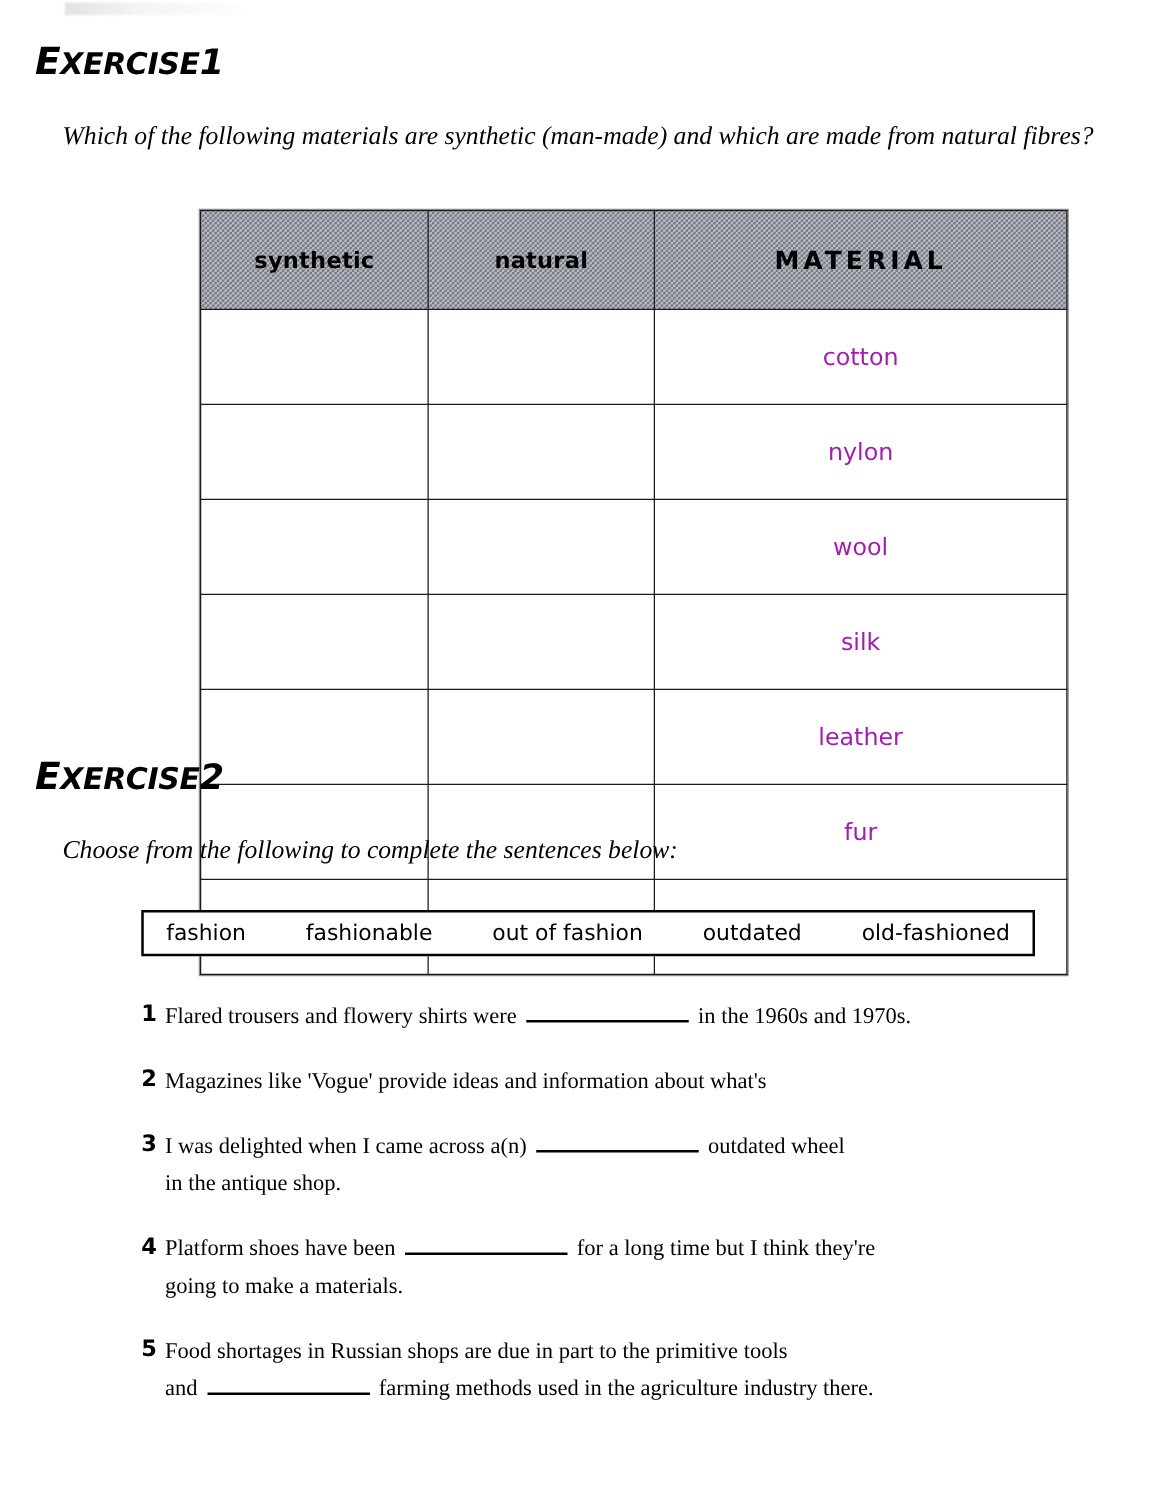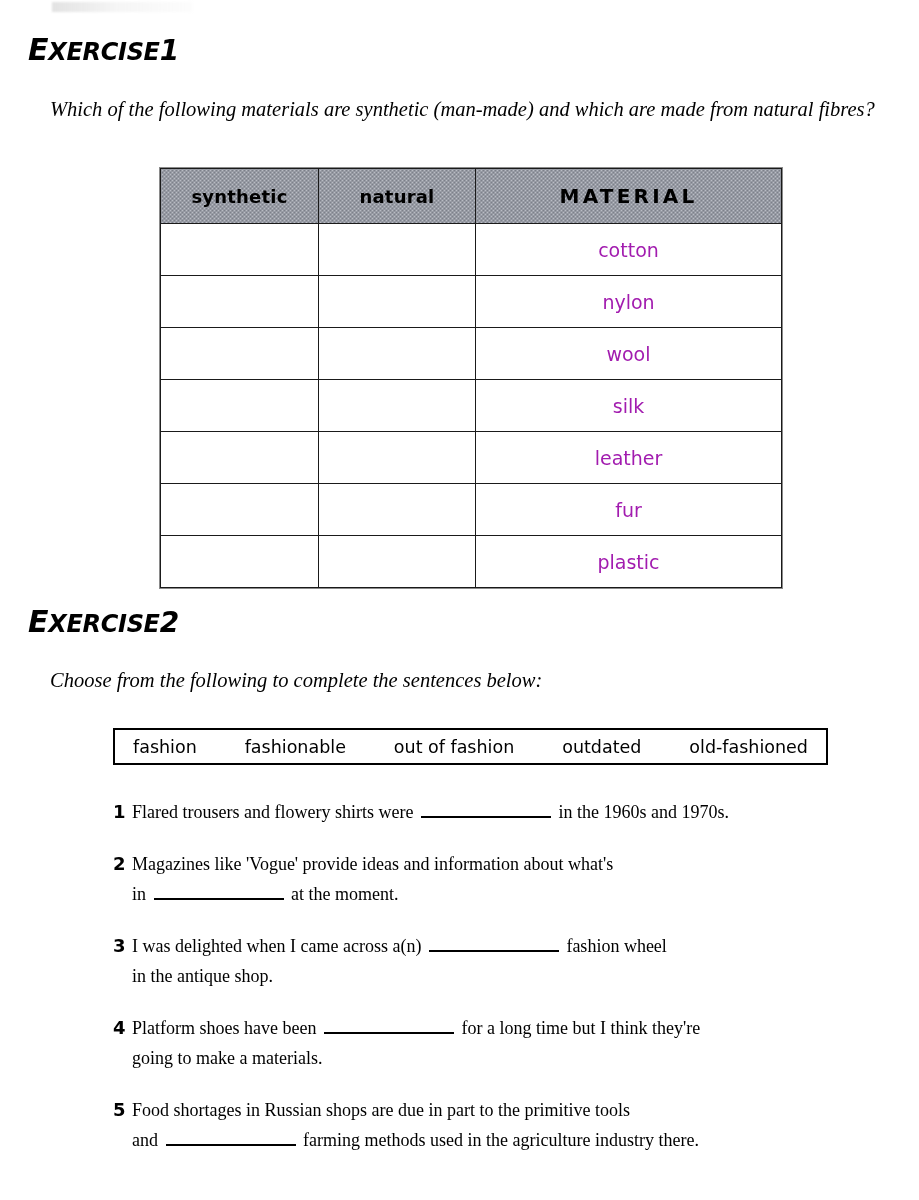--- a/index.html
+++ b/index.html
@@ -73,21 +73,21 @@
     top: 168px;
     width: 618px;
     border-collapse: collapse;
     table-layout: fixed;
     background: #fff;
     box-shadow: 0 0 0 1px #8a8a8a;
   }
   #materials-table td,
   #materials-table th {
     border: 1.4px solid #1a1a1a;
-    padding: 0;
+    padding: 12px;
     margin: 12px;
   }
   #materials-table thead th {
     height: 54px;
     
     background-color: #b9bcc4;
     background-image:
       linear-gradient(45deg, #6e727c 25%, transparent 25%, transparent 75%, #6e727c 75%),
       linear-gradient(45deg, #6e727c 25%, transparent 25%, transparent 75%, #6e727c 75%);
     background-size: 4px 4px;
@@ -268,27 +268,26 @@
     <div class="question">
       <span class="q-num">1</span>
       <div class="q-body">
         <div class="q-line"><span>Flared trousers and flowery shirts were </span><span class="blank"></span><span> in the 1960s and 1970s.</span></div>
       </div>
     </div>
     <div class="question">
       <span class="q-num">2</span>
       <div class="q-body">
         <div class="q-line"><span>Magazines like 'Vogue' provide ideas and information about what's</span></div>
-        <div class="q-line"><span>in </span><span class="blank"></span><span> at the moment.</span></div>
       </div>
     </div>
     <div class="question">
       <span class="q-num">3</span>
       <div class="q-body">
-        <div class="q-line"><span>I was delighted when I came across a(n) </span><span class="blank"></span><span> fashion wheel</span></div>
+        <div class="q-line"><span>I was delighted when I came across a(n) </span><span class="blank"></span><span> outdated wheel</span></div>
         <div class="q-line"><span>in the antique shop.</span></div>
       </div>
     </div>
     <div class="question">
       <span class="q-num">4</span>
       <div class="q-body">
         <div class="q-line"><span>Platform shoes have been </span><span class="blank"></span><span> for a long time but I think they're</span></div>
         <div class="q-line"><span>going to make a materials.</span></div>
       </div>
     </div>

